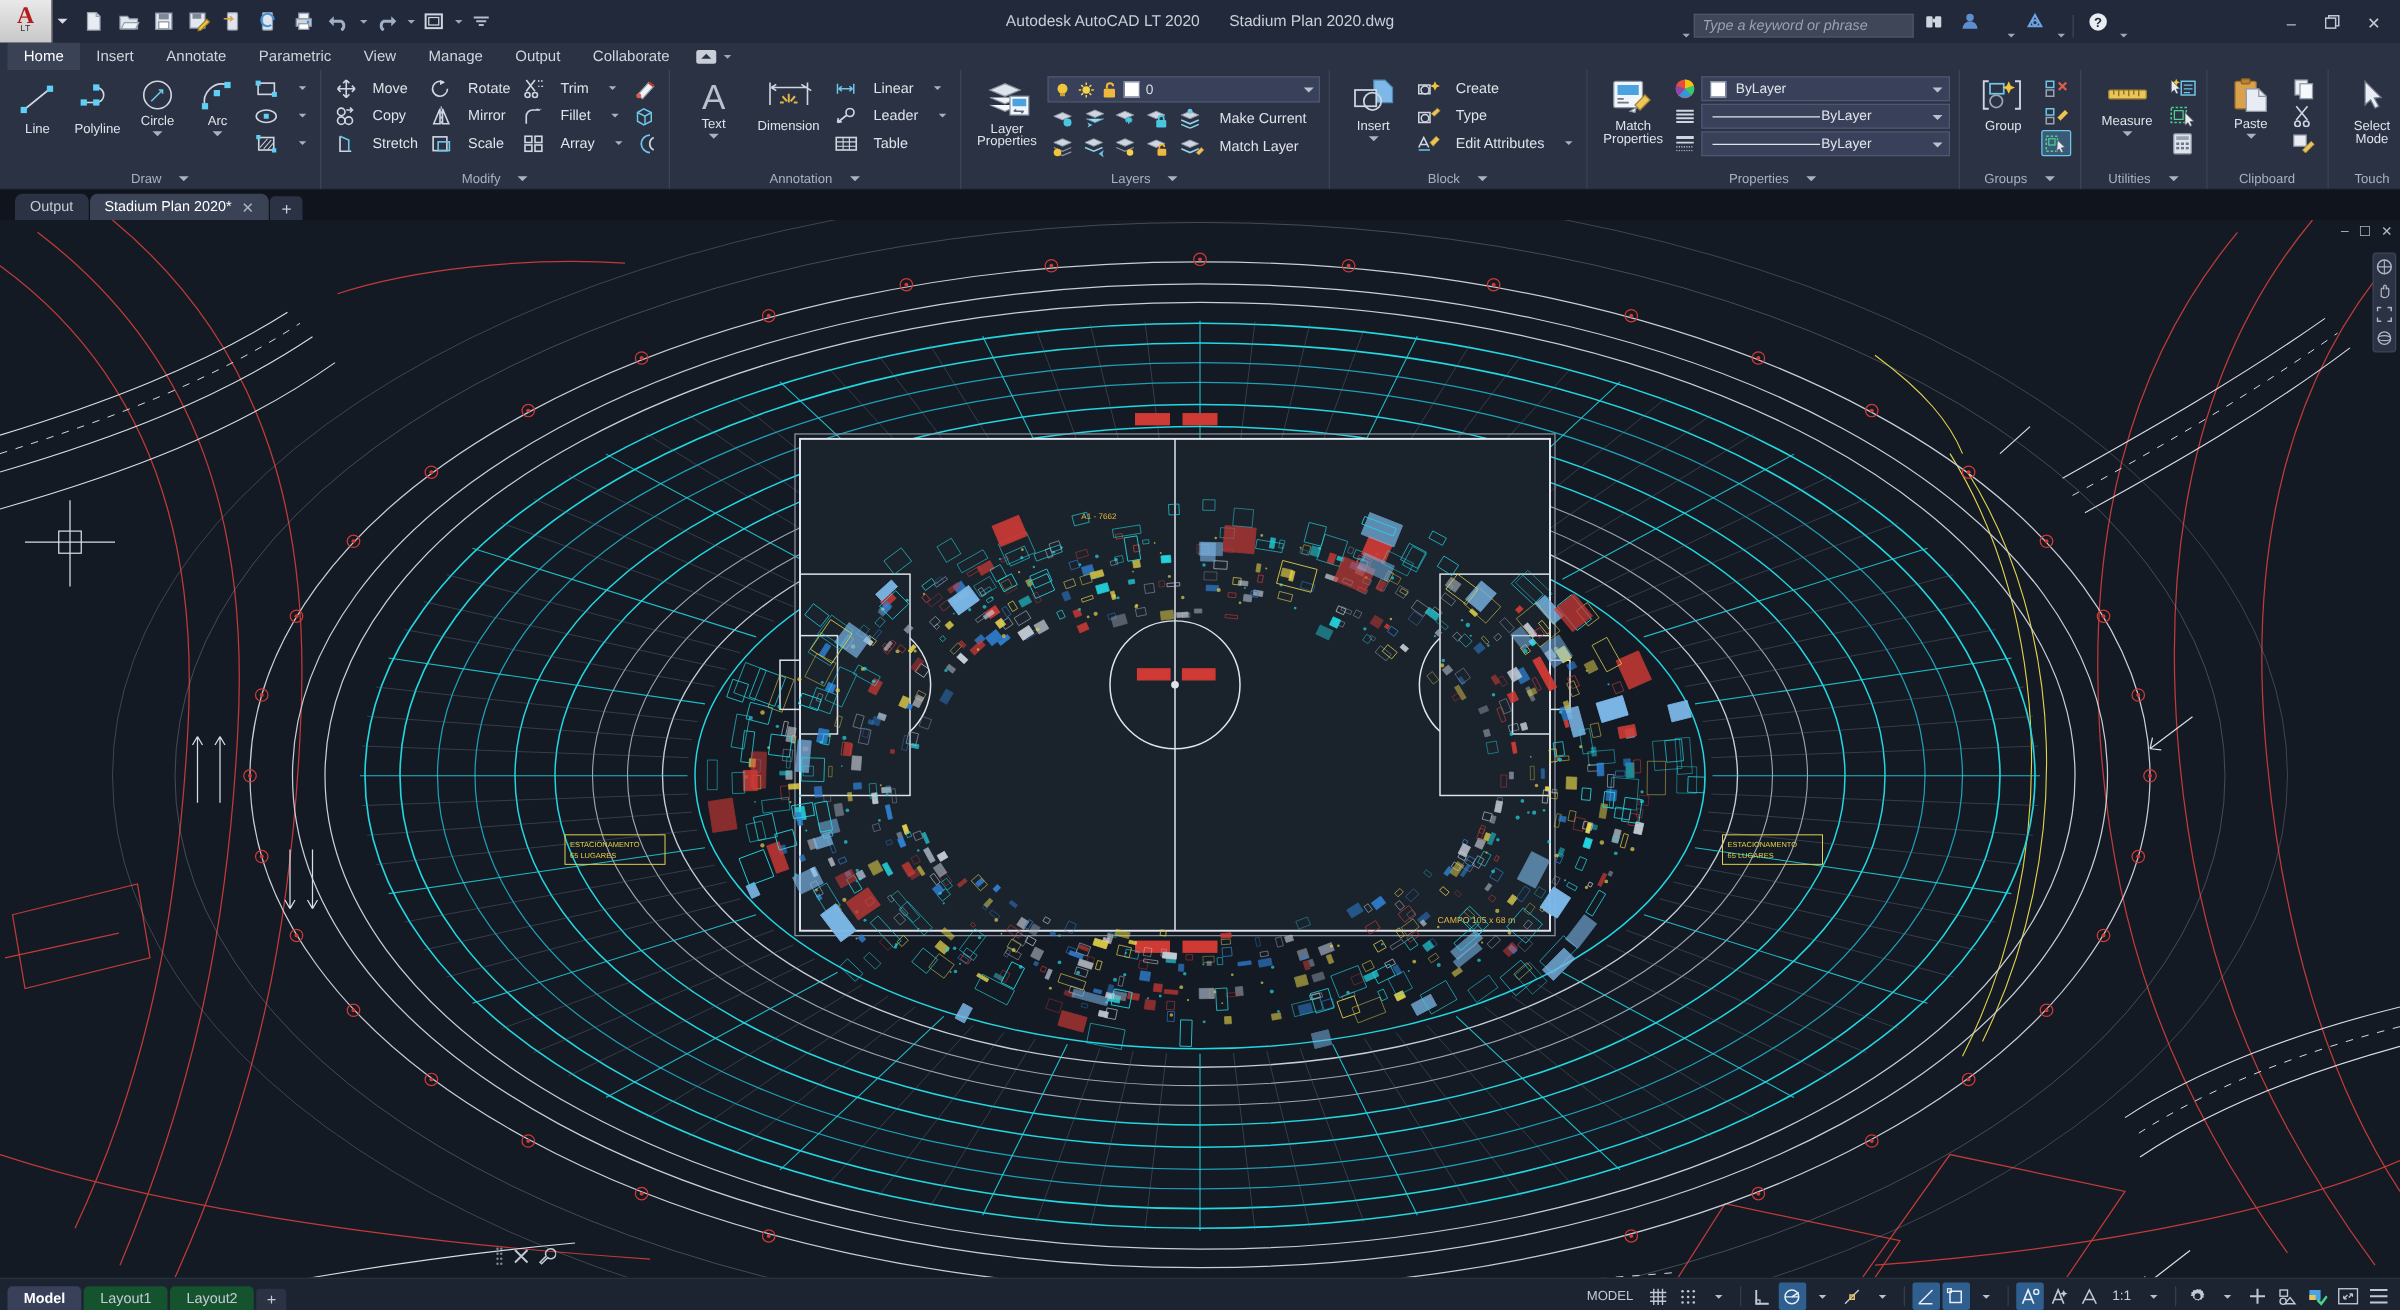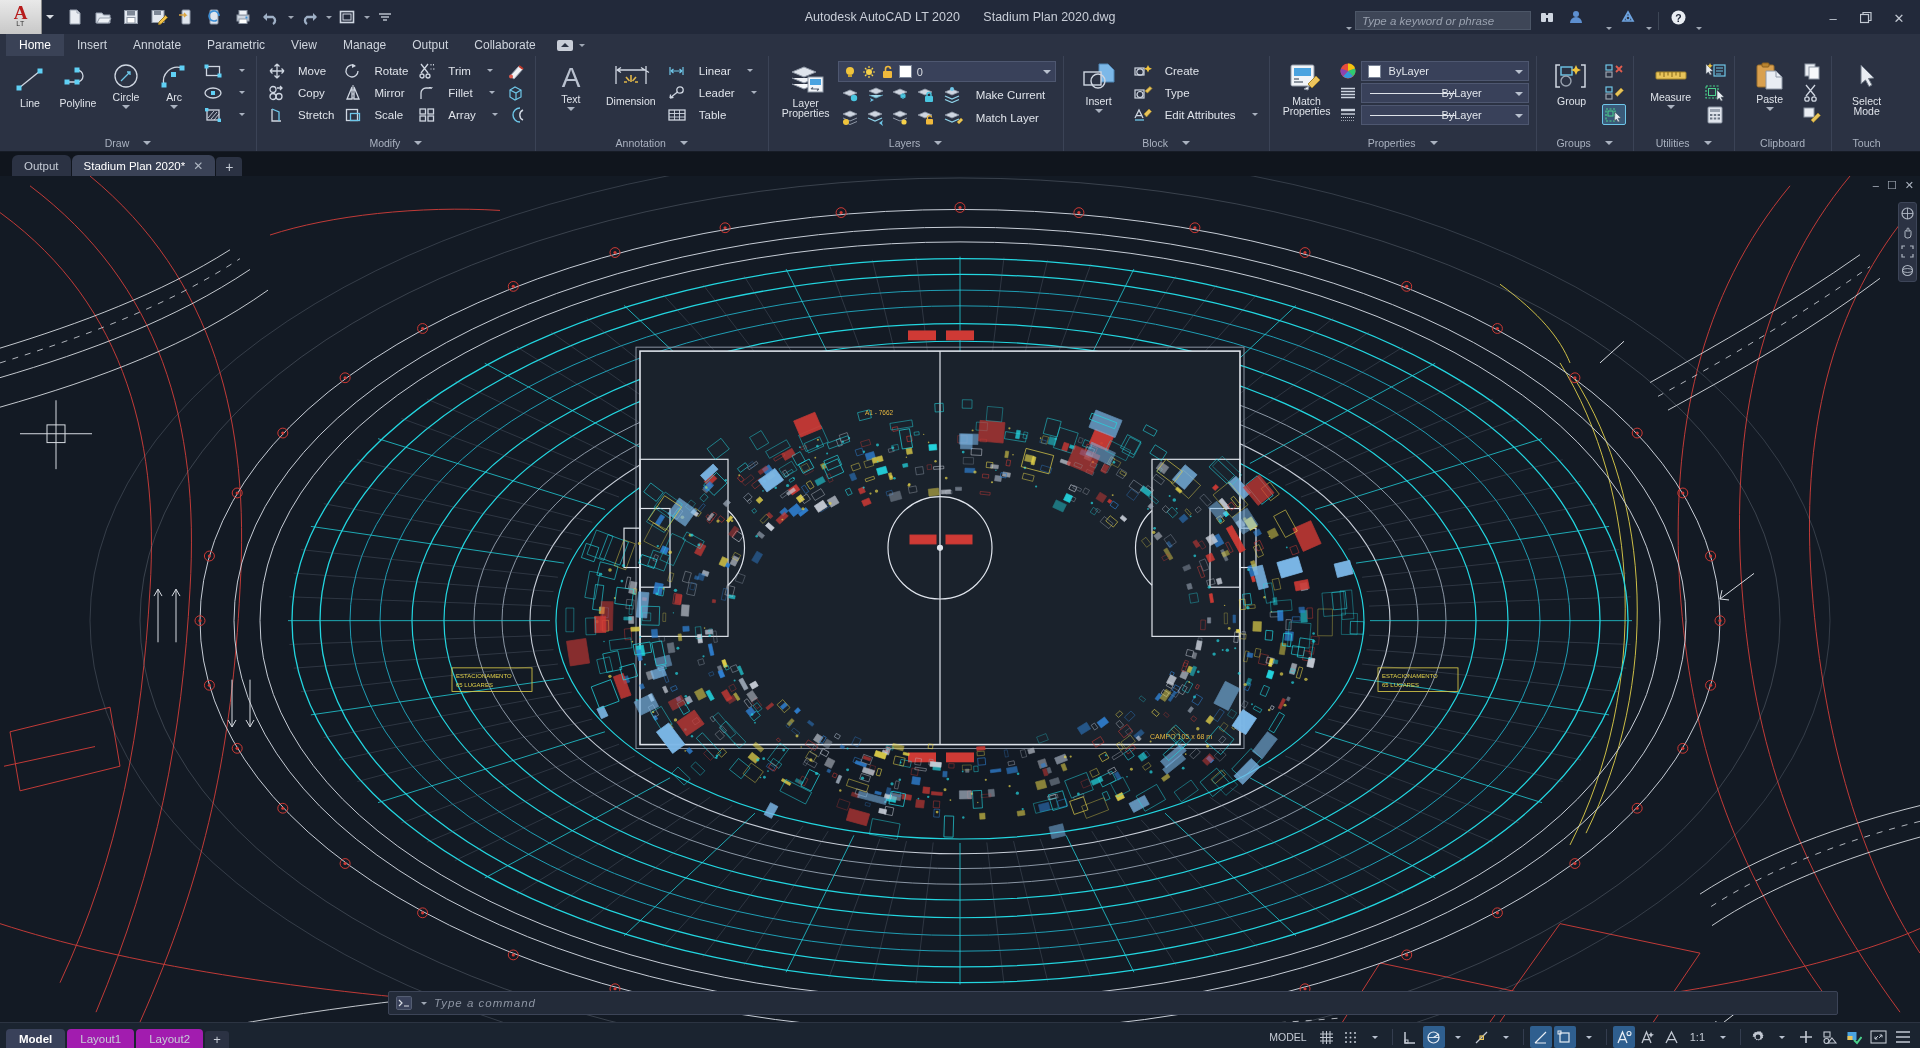--- a/index.html
+++ b/index.html
@@ -99,21 +99,21 @@
   
   .layer-ctl {
     width: 176px; height: 21px; background: #39415a; border: 1px solid #4e5770;
     display: flex; align-items: center; gap: 5px; padding: 0 4px; font-size: 11px;
   }
   .layer-ctl.wide { width: 218px; }
   .swatch { width: 13px; height: 13px; background: #fff; border: 1px solid #7a8496; }
   .dd-caret { margin-left: auto; width:0;height:0;border-left:4px solid transparent;border-right:4px solid transparent;border-top:4px solid #b9c1cf;}
 
   .prop-ctl {
-    width: 168px; height: 20px; background: #39415a; border: 1px solid #4e5770;
+    width: 199px; height: 20px; background: #39415a; border: 1px solid #4e5770;
     display: flex; align-items: center; padding: 0 4px; font-size: 11px; color: #e2e6ec;
     justify-content: center; position: relative;
   }
   .prop-ctl .line-preview { position:absolute; left:8px; top:9px; width: 86px; height:1px; background:#dfe3ea; }
   .prop-ctl .dd-caret { position: absolute; right: 5px; top: 8px; }
 
   
   .filetabs {
     height: 24px; background: #10151d; display: flex; align-items: flex-end;
     flex: 0 0 24px; padding-left: 12px; gap: 1px;
@@ -148,21 +148,21 @@
   .cmd-input { font-size: 11.5px; color: #8d95a3; font-style: italic; letter-spacing: 1px;}
   .cmd-tools { position: absolute; left: 396px; bottom: 9px; display: flex; gap: 8px; align-items: center; }
 
   
   .statusbar {
     height: 26px; background: #1b2430; border-top: 1px solid #2c3442;
     display: flex; align-items: flex-end; flex: 0 0 26px; padding: 0 6px;
   }
   .mtab {
     height: 19px; padding: 0 13px; font-size: 11.5px; color: #c6ccd6;
-    background: #a21caf; display:flex;align-items:center;
+    background: #14532d; display:flex;align-items:center;
     border-radius: 4px 4px 0 0; margin-right: 2px;
   }
   .mtab.active { background: #39415a; color: #fff; font-weight: bold; }
   .mtab-plus { width:24px;height:17px;background:#2b3243;display:flex;align-items:center;justify-content:center;
      border-radius:3px 3px 0 0;font-size:13px;color:#c6ccd6;}
   .status-right { margin-left: auto; display: flex; align-items: center; gap: 2px; }
   .sbtn { height: 22px; min-width: 22px; padding: 0 3px; display:flex;align-items:center;justify-content:center;
      border-radius:2px; font-size: 11px; color:#c6ccd6; }
   .sbtn.on { background: #2f5f8f; }
   .ssep { width:1px;height:16px;background:#343d4f;margin:0 4px; }
@@ -2155,28 +2155,20 @@
             <circle cx="5" cy="14" r="1"></circle>
           </g>
         </svg>
       <svg width="12" height="12" viewBox="0 0 12 12">
           <path d="M1 1l10 10M11 1L1 11" stroke="#c2c8d2" stroke-width="1.6"></path>
         </svg>
       <svg width="14" height="14" viewBox="0 0 14 14">
           <path d="M9.5 1a4 4 0 0 0-3.6 5.8L1 11.7 2.3 13l4.9-4.9A4 4 0 1 0 9.5 1z" fill="none" stroke="#c2c8d2" stroke-width="1.2"></path>
         </svg>
     </div>
-    <div class="cmdline">
-      <svg width="16" height="14" viewBox="0 0 16 14">
-          <rect x="0.6" y="0.6" width="14.8" height="12.8" rx="1" fill="#39415a" stroke="#5a6378"></rect>
-          <path d="M3 4l3 3-3 3M8 10h5" stroke="#d9dde3" stroke-width="1.2" fill="none"></path>
-        </svg>
-      <div class="tinycaret"></div>
-      <div class="cmd-input" title="Type a command">Type a command</div>
-    </div>
   </div>
 
   <div class="statusbar">
     <div class="mtab active">Model</div>
     <div class="mtab">Layout1</div>
     <div class="mtab">Layout2</div>
     <div class="mtab-plus">+</div>
 
     <div class="status-right">
       <div class="sbtn" style="font-size:10.5px;padding:0 7px">MODEL</div>

